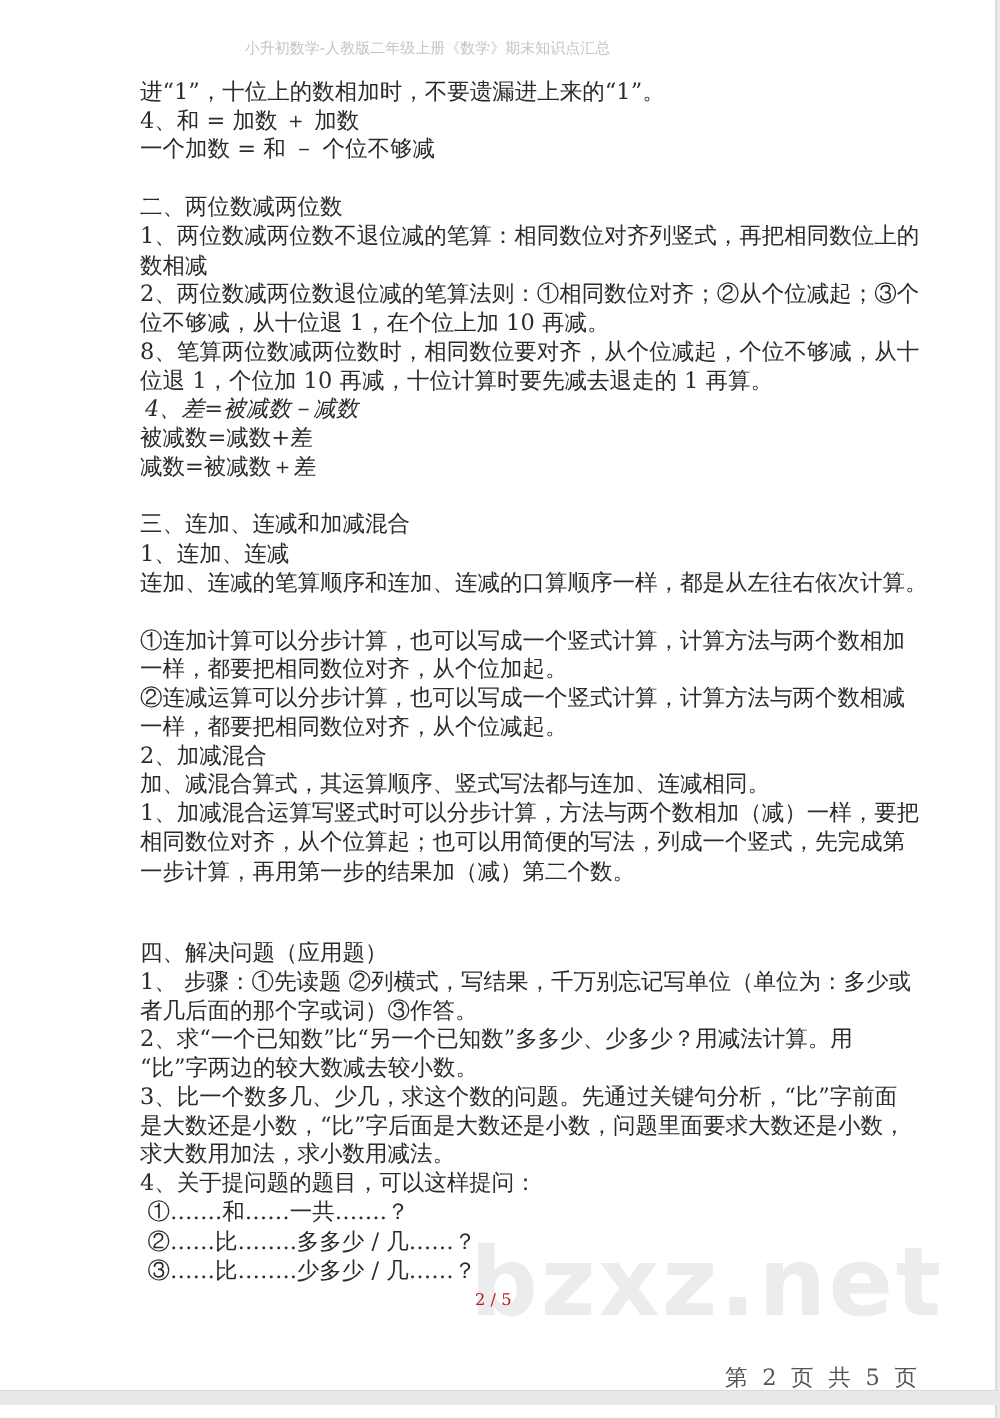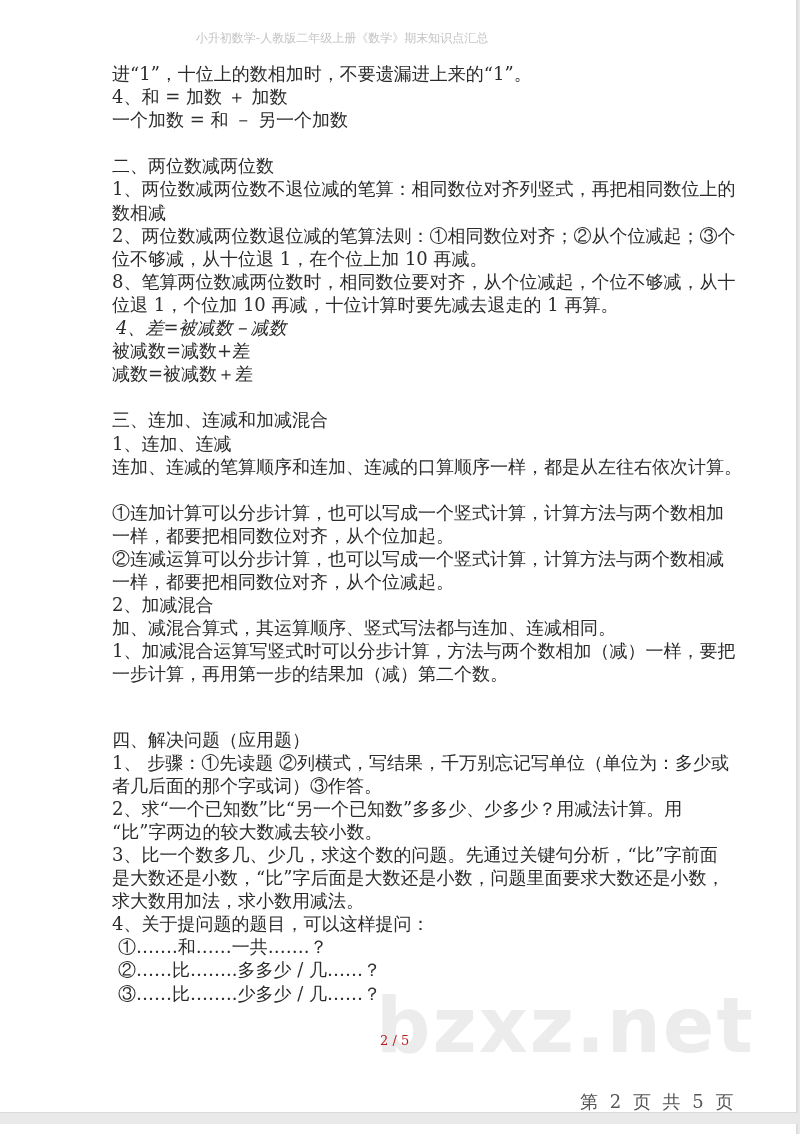--- a/index.html
+++ b/index.html
@@ -101,21 +101,21 @@
 <body>
 
 <div class="page">
 
   <div class="running-header">小升初数学-人教版二年级上册《数学》期末知识点汇总</div>
 
   <div class="body-text">
 
     <div class="line">进“1”，十位上的数相加时，不要遗漏进上来的“1”。</div>
     <div class="line">4、和 = 加数 ＋ 加数</div>
-    <div class="line">一个加数 = 和 － 另一个加数</div>
+    <div class="line">一个加数 = 和 － 个位不够减</div>
 
     <div class="blank"></div>
 
     <div class="line">二、两位数减两位数</div>
     <div class="line">1、两位数减两位数不退位减的笔算：相同数位对齐列竖式，再把相同数位上的</div>
     <div class="line">数相减</div>
     <div class="line">2、两位数减两位数退位减的笔算法则：①相同数位对齐；②从个位减起；③个</div>
     <div class="line">位不够减，从十位退 1，在个位上加 10 再减。</div>
     <div class="line">8、笔算两位数减两位数时，相同数位要对齐，从个位减起，个位不够减，从十</div>
     <div class="line">位退 1，个位加 10 再减，十位计算时要先减去退走的 1 再算。</div>
@@ -131,20 +131,21 @@
 
     <div class="blank"></div>
 
     <div class="line">①连加计算可以分步计算，也可以写成一个竖式计算，计算方法与两个数相加</div>
     <div class="line">一样，都要把相同数位对齐，从个位加起。</div>
     <div class="line">②连减运算可以分步计算，也可以写成一个竖式计算，计算方法与两个数相减</div>
     <div class="line">一样，都要把相同数位对齐，从个位减起。</div>
     <div class="line">2、加减混合</div>
     <div class="line">加、减混合算式，其运算顺序、竖式写法都与连加、连减相同。</div>
     <div class="line">1、加减混合运算写竖式时可以分步计算，方法与两个数相加（减）一样，要把</div>
+    <div class="line">相同数位对齐，从个位算起；也可以用简便的写法，列成一个竖式，先完成第</div>
     <div class="line">一步计算，再用第一步的结果加（减）第二个数。</div>
 
     <div class="blank-lg"></div>
 
     <div class="line">四、解决问题（应用题）</div>
     <div class="line">1、 步骤：①先读题 ②列横式，写结果，千万别忘记写单位（单位为：多少或</div>
     <div class="line">者几后面的那个字或词）③作答。</div>
     <div class="line">2、求“一个已知数”比“另一个已知数”多多少、少多少？用减法计算。用</div>
     <div class="line">“比”字两边的较大数减去较小数。</div>
     <div class="line">3、比一个数多几、少几，求这个数的问题。先通过关键句分析，“比”字前面</div>

